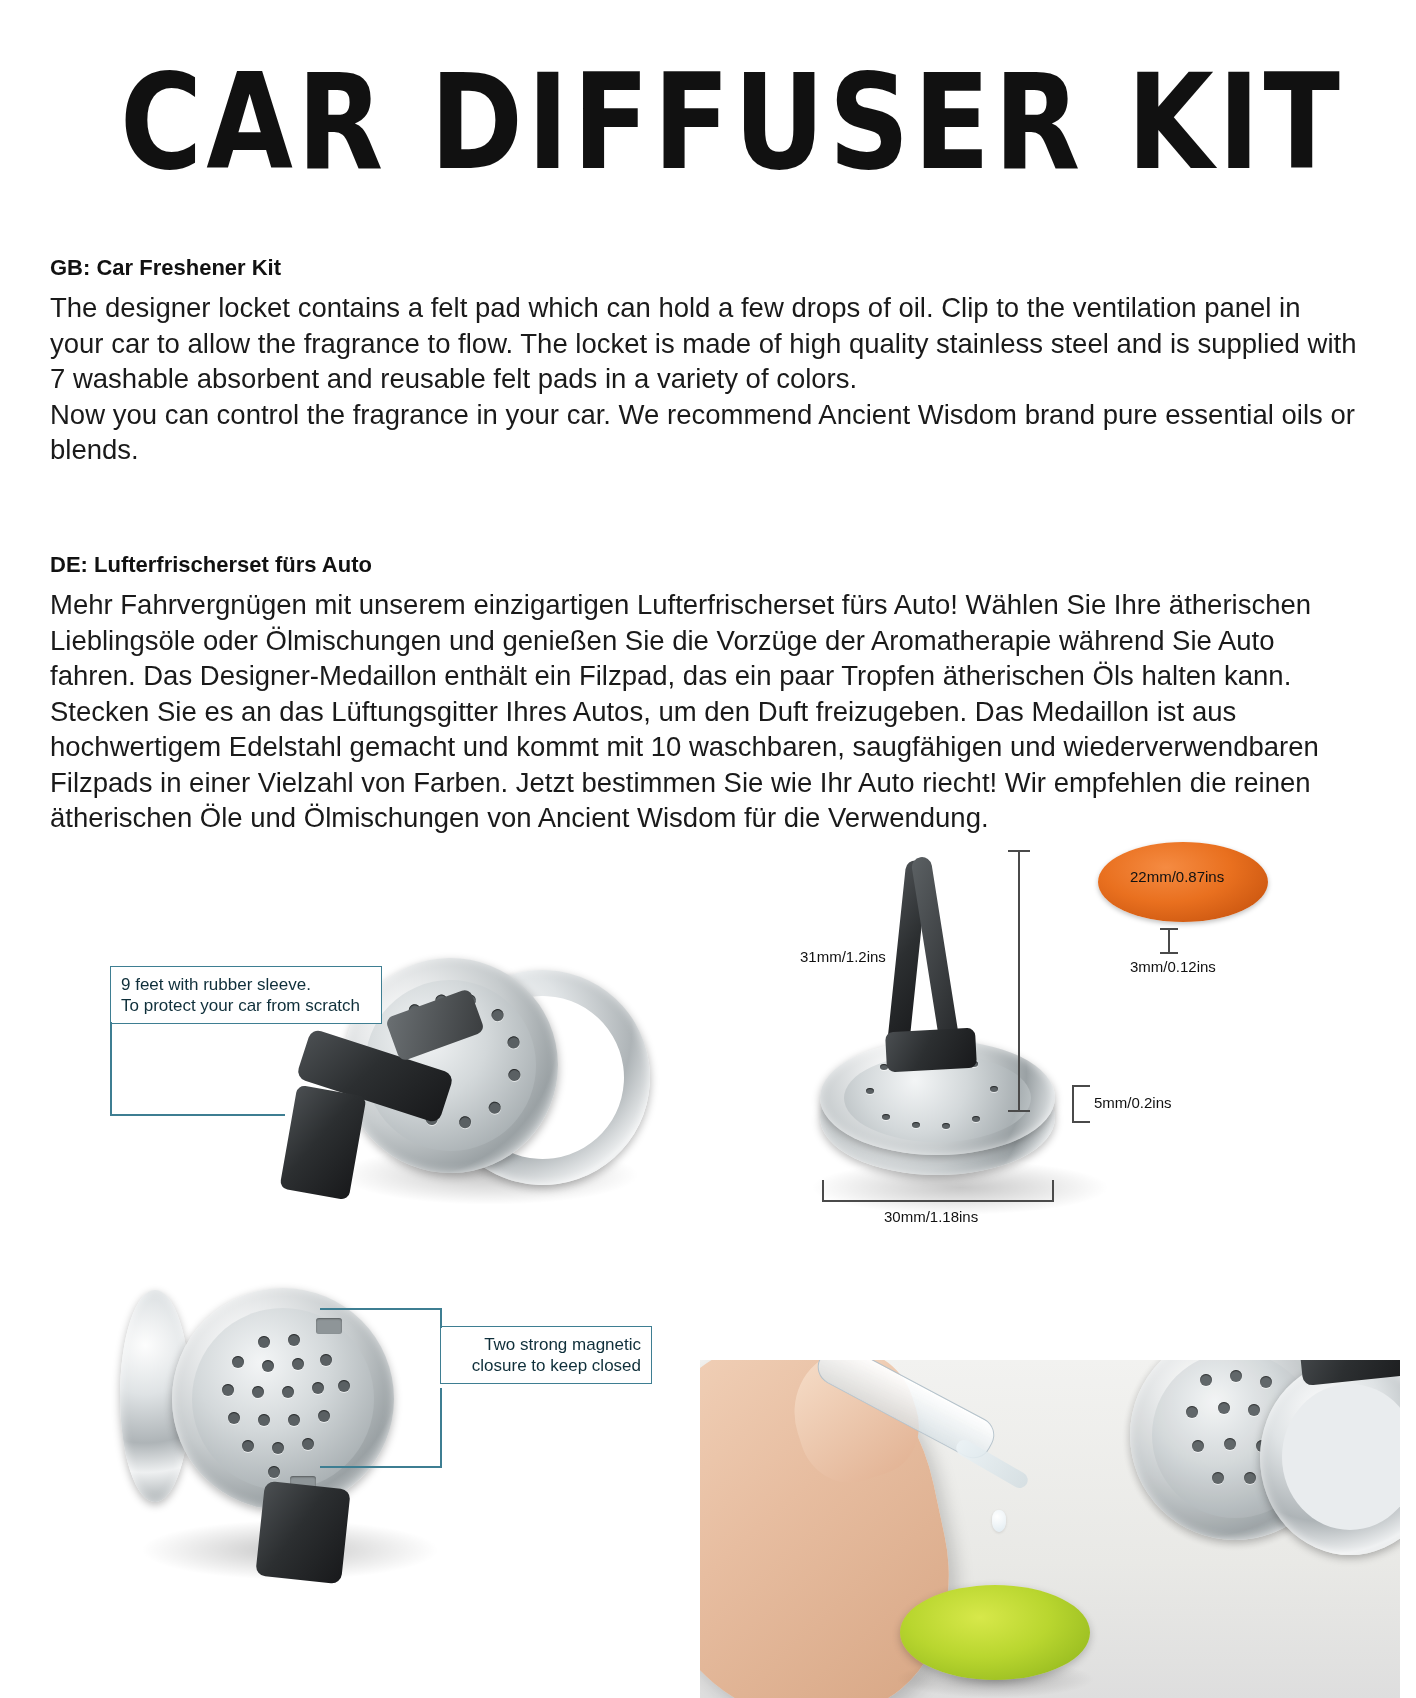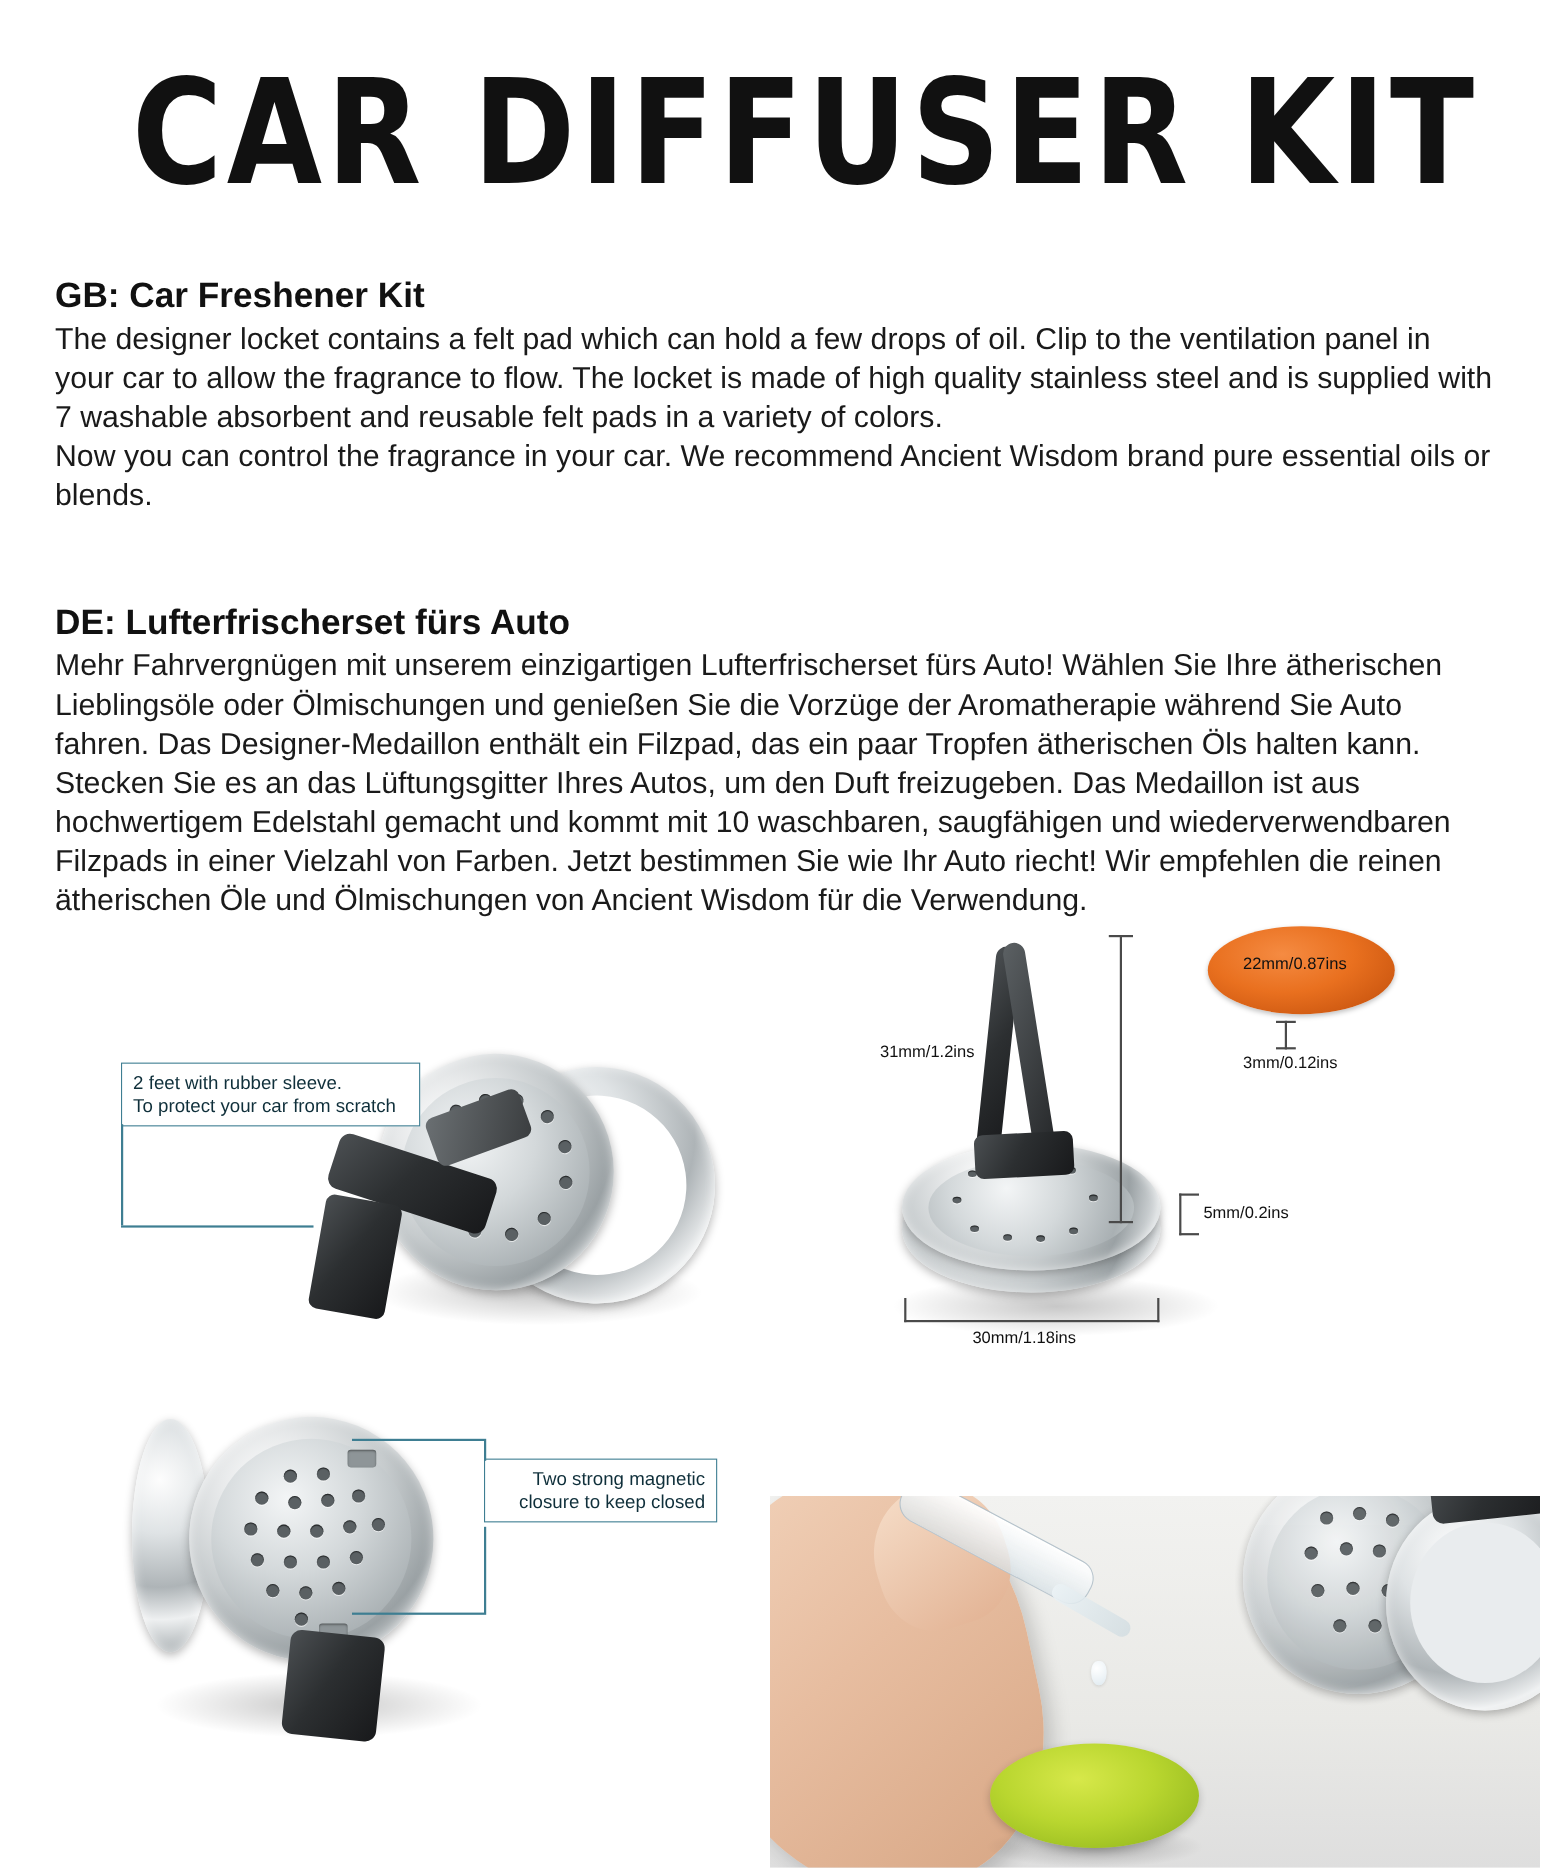--- a/index.html
+++ b/index.html
@@ -40,21 +40,21 @@
   .section {
     position: absolute;
     left: 50px;
     width: 1310px;
   }
   .sec-gb { top: 248px; }
   .sec-de { top: 545px; }
 
   .sec-head {
     font-weight: 700;
-    font-size: 32px;
+    font-size: 22px;
     line-height: 40px;
     margin: 0 0 2px 0;
     color: #111;
   }
   .sec-body p {
     margin: 0;
     font-size: 27.5px;
     line-height: 35.5px;
     color: #1a1a1a;
   }
@@ -205,21 +205,21 @@
       <div class="hole" style="left:72px; top:150px;"></div>
       <div class="hole" style="left:104px; top:160px;"></div>
       <div class="hole" style="left:136px; top:152px;"></div>
     </div>
   </div>
 
   <div class="clip-body" style="left:210px; top:120px; width:150px; height:52px; transform:rotate(18deg); border-radius:10px;"></div>
   <div class="clip-body" style="left:198px; top:160px; width:70px; height:105px; transform:rotate(10deg); border-radius:8px;"></div>
   <div class="clip-body" style="left:300px; top:72px; width:90px; height:46px; transform:rotate(-20deg); border-radius:8px; background:linear-gradient(120deg,#6b7073,#3a3d3f);"></div>
 
-  <div class="callout" style="left:20px; top:36px; width:250px;">2 feet with rubber sleeve.
+  <div class="callout" style="left:20px; top:36px; width:250px;">9 feet with rubber sleeve.
 To protect your car from scratch</div>
   <div class="leader" style="left:20px; top:92px; width:2px; height:92px;"></div>
   <div class="leader" style="left:20px; top:184px; width:175px; height:2px;"></div>
 </div>
 
 <div class="figure" style="left:800px; top:880px; width:580px; height:450px;">
 
   <div class="softshadow" style="left:10px; top:280px; width:300px; height:55px;"></div>
   <div class="disc" style="left:20px; top:180px; width:235px; height:115px; border-radius:50%;"></div>
   <div class="disc" style="left:20px; top:160px; width:235px; height:115px; border-radius:50%;">

